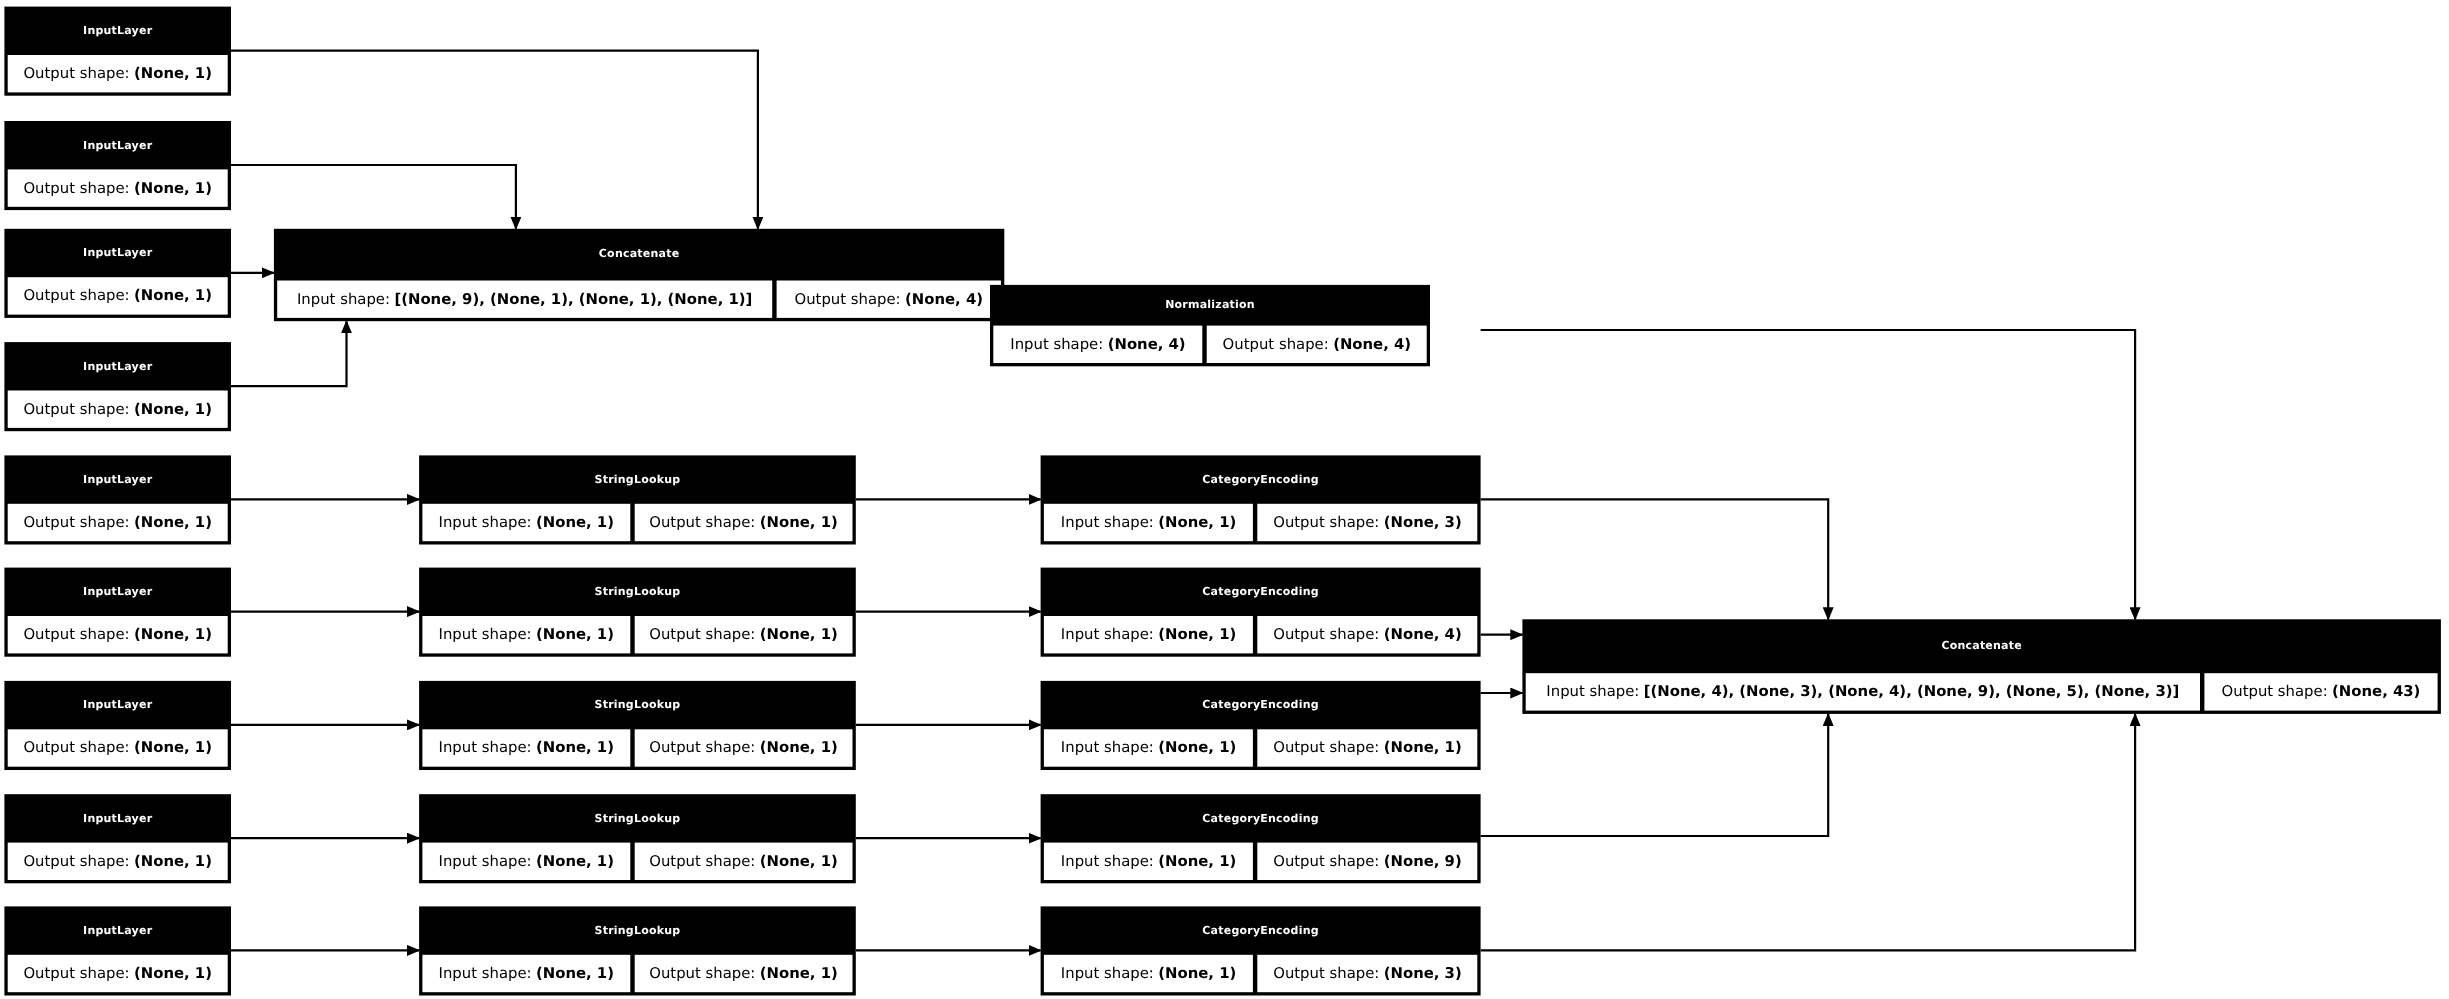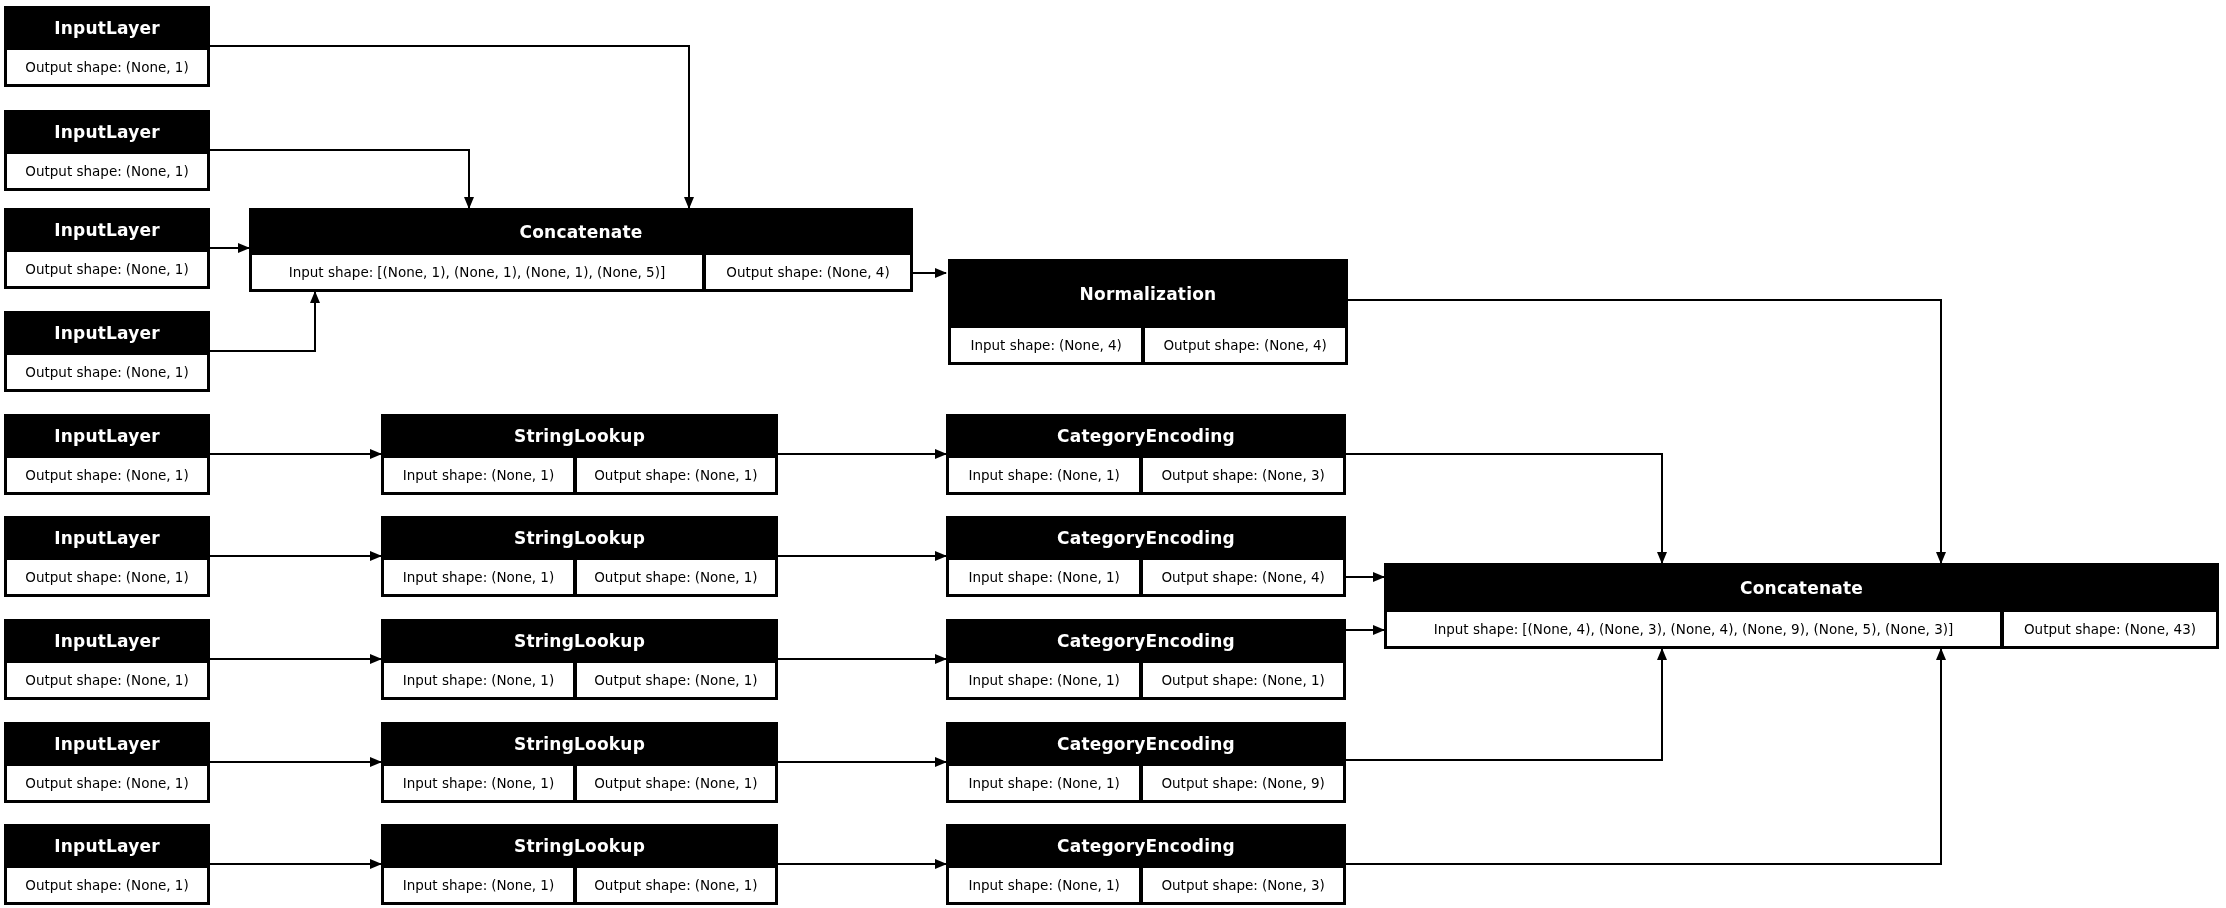--- a/index.html
+++ b/index.html
@@ -23,21 +23,21 @@
     flex-direction: column;
     box-sizing: border-box;
   }
   .node-title {
     flex: 1 1 auto;
     display: flex;
     align-items: center;
     justify-content: center;
     color: #ffffff;
     font-weight: bold;
-    font-size: 17px;
+    font-size: 10px;
     letter-spacing: 0.2px;
     white-space: nowrap;
   }
   .node-cells {
     flex: 0 0 34px;
     height: 34px;
     margin: 0 3px 3px 3px;
     display: flex;
     gap: 4px;
   }
@@ -46,21 +46,21 @@
     color: #000000;
     display: flex;
     align-items: center;
     justify-content: center;
     font-size: 13.5px;
     white-space: nowrap;
     overflow: hidden;
     min-width: 0;
   }
   .cell-label { margin-right: 4px; }
-  .cell-value { font-weight: normal; }
+  .cell-value { font-weight: bold; }
 </style>
 </head>
 <body>
 
 <div class="canvas">
   <svg class="edges" viewBox="0 0 2226 908" xmlns="http://www.w3.org/2000/svg">
     <defs>
       <marker id="arrow" viewBox="0 0 12 10" refX="11" refY="5" markerWidth="12" markerHeight="10" markerUnits="userSpaceOnUse" orient="auto">
         <path d="M0,0 L12,5 L0,10 z" fill="#000000"></path>
       </marker>
@@ -124,29 +124,29 @@
             <span class="cell-label">Output shape:</span>
             <span class="cell-value">(None, 1)</span>
           </div>
         </div>
       </div>
       <div class="node" style="left: 249px; top: 208px; width: 664px; height: 84px;">
         <div class="node-title">Concatenate</div>
         <div class="node-cells">
           <div class="cell" style="flex: 68.8 1 0px;">
             <span class="cell-label">Input shape:</span>
-            <span class="cell-value">[(None, 1), (None, 1), (None, 1), (None, 5)]</span>
+            <span class="cell-value">[(None, 9), (None, 1), (None, 1), (None, 1)]</span>
           </div>
           <div class="cell" style="flex: 31.2 1 0px;">
             <span class="cell-label">Output shape:</span>
             <span class="cell-value">(None, 4)</span>
           </div>
         </div>
       </div>
-      <div class="node" style="left: 948px; top: 259px; width: 400px; height: 106px;">
+      <div class="node" style="left: 900px; top: 259px; width: 400px; height: 74px;">
         <div class="node-title">Normalization</div>
         <div class="node-cells">
           <div class="cell" style="flex: 48.8 1 0px;">
             <span class="cell-label">Input shape:</span>
             <span class="cell-value">(None, 4)</span>
           </div>
           <div class="cell" style="flex: 51.2 1 0px;">
             <span class="cell-label">Output shape:</span>
             <span class="cell-value">(None, 4)</span>
           </div>

